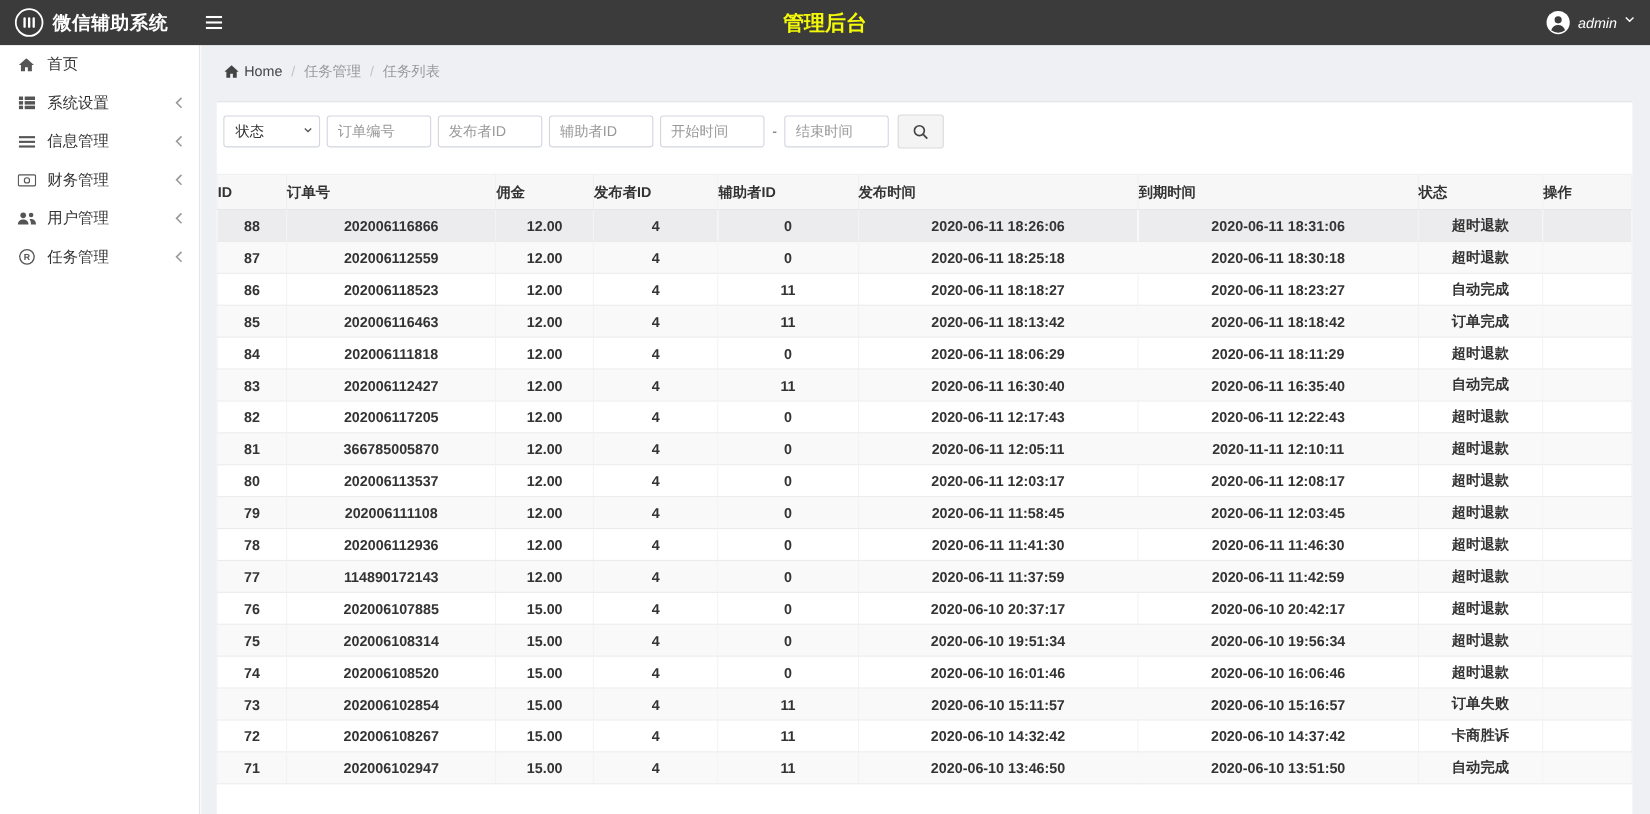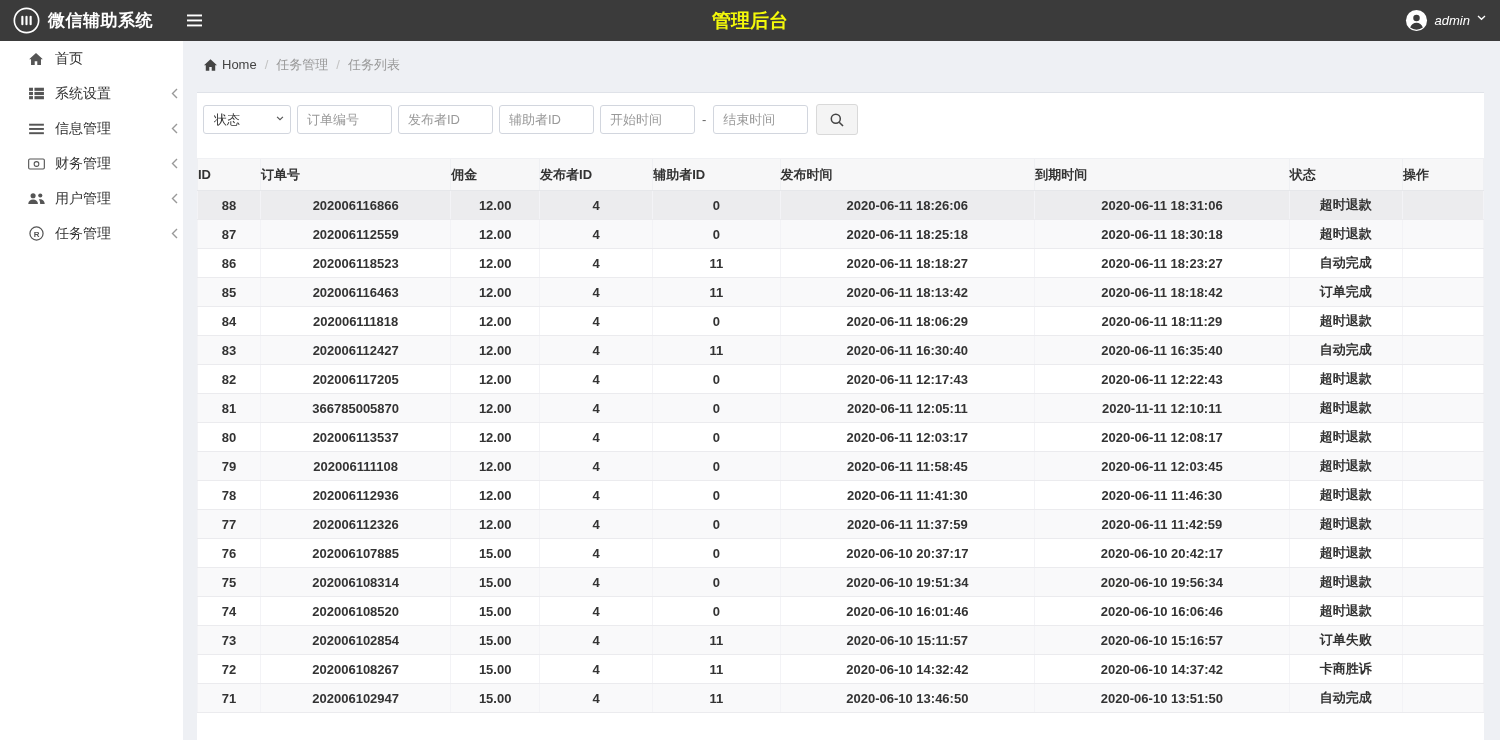--- a/index.html
+++ b/index.html
@@ -16,21 +16,21 @@
   .brand{display:flex;align-items:center;gap:8px;padding-left:13px;width:169px;box-sizing:border-box;cursor:pointer;font-family:Liberation Mono, monospace;}
   .brand-text{color:#fff;font-size:17px;font-weight:bold;letter-spacing:.5px;white-space:nowrap;}
   .menu-toggle{margin-left:14px;display:flex;align-items:center;cursor:pointer;padding:4px;}
   .top-title{
     position:absolute;left:0;right:0;text-align:center;
     color:#f4f90a;font-size:19px;font-weight:bold;pointer-events:none;
   }
   .top-user{position:absolute;right:14px;top:0;height:41px;display:flex;align-items:center;gap:7px;color:#fff;font-size:13px;cursor:pointer;font-style:italic;}
   
   .sidebar{
-    position:absolute;top:41px;left:12px;width:182px;bottom:0;
+    position:absolute;top:41px;left:0;width:182px;bottom:0;
     background:#fff;border-right:1px solid #e3e3e3;box-sizing:border-box;
   }
   .side-item{height:35px;display:flex;align-items:center;padding:0 15px;color:#333;font-size:14px;cursor:pointer;}
   .s-icon{width:18px;display:flex;justify-content:center;align-items:center;margin-right:10px;color:#555;}
   .s-label{flex:1;}
   .s-chevron{color:#999;display:flex;align-items:center;}
   
   .content{position:absolute;top:41px;left:183px;right:0;bottom:0;background:#eef0f4;overflow:hidden;}
   .breadcrumb{margin:14px 0 0 21px;font-size:13px;color:#999;display:flex;align-items:center;gap:8px;height:19px;}
   .bc-home{color:#444;display:flex;align-items:center;gap:5px;cursor:pointer;}
@@ -395,21 +395,21 @@
             <td>12.00</td>
             <td>4</td>
             <td>0</td>
             <td>2020-06-11 11:41:30</td>
             <td>2020-06-11 11:46:30</td>
             <td>超时退款</td>
             <td></td>
           </tr>
           <tr>
             <td>77</td>
-            <td>202006112326</td>
+            <td>114890172143</td>
             <td>12.00</td>
             <td>4</td>
             <td>0</td>
             <td>2020-06-11 11:37:59</td>
             <td>2020-06-11 11:42:59</td>
             <td>超时退款</td>
             <td></td>
           </tr>
           <tr>
             <td>76</td>

